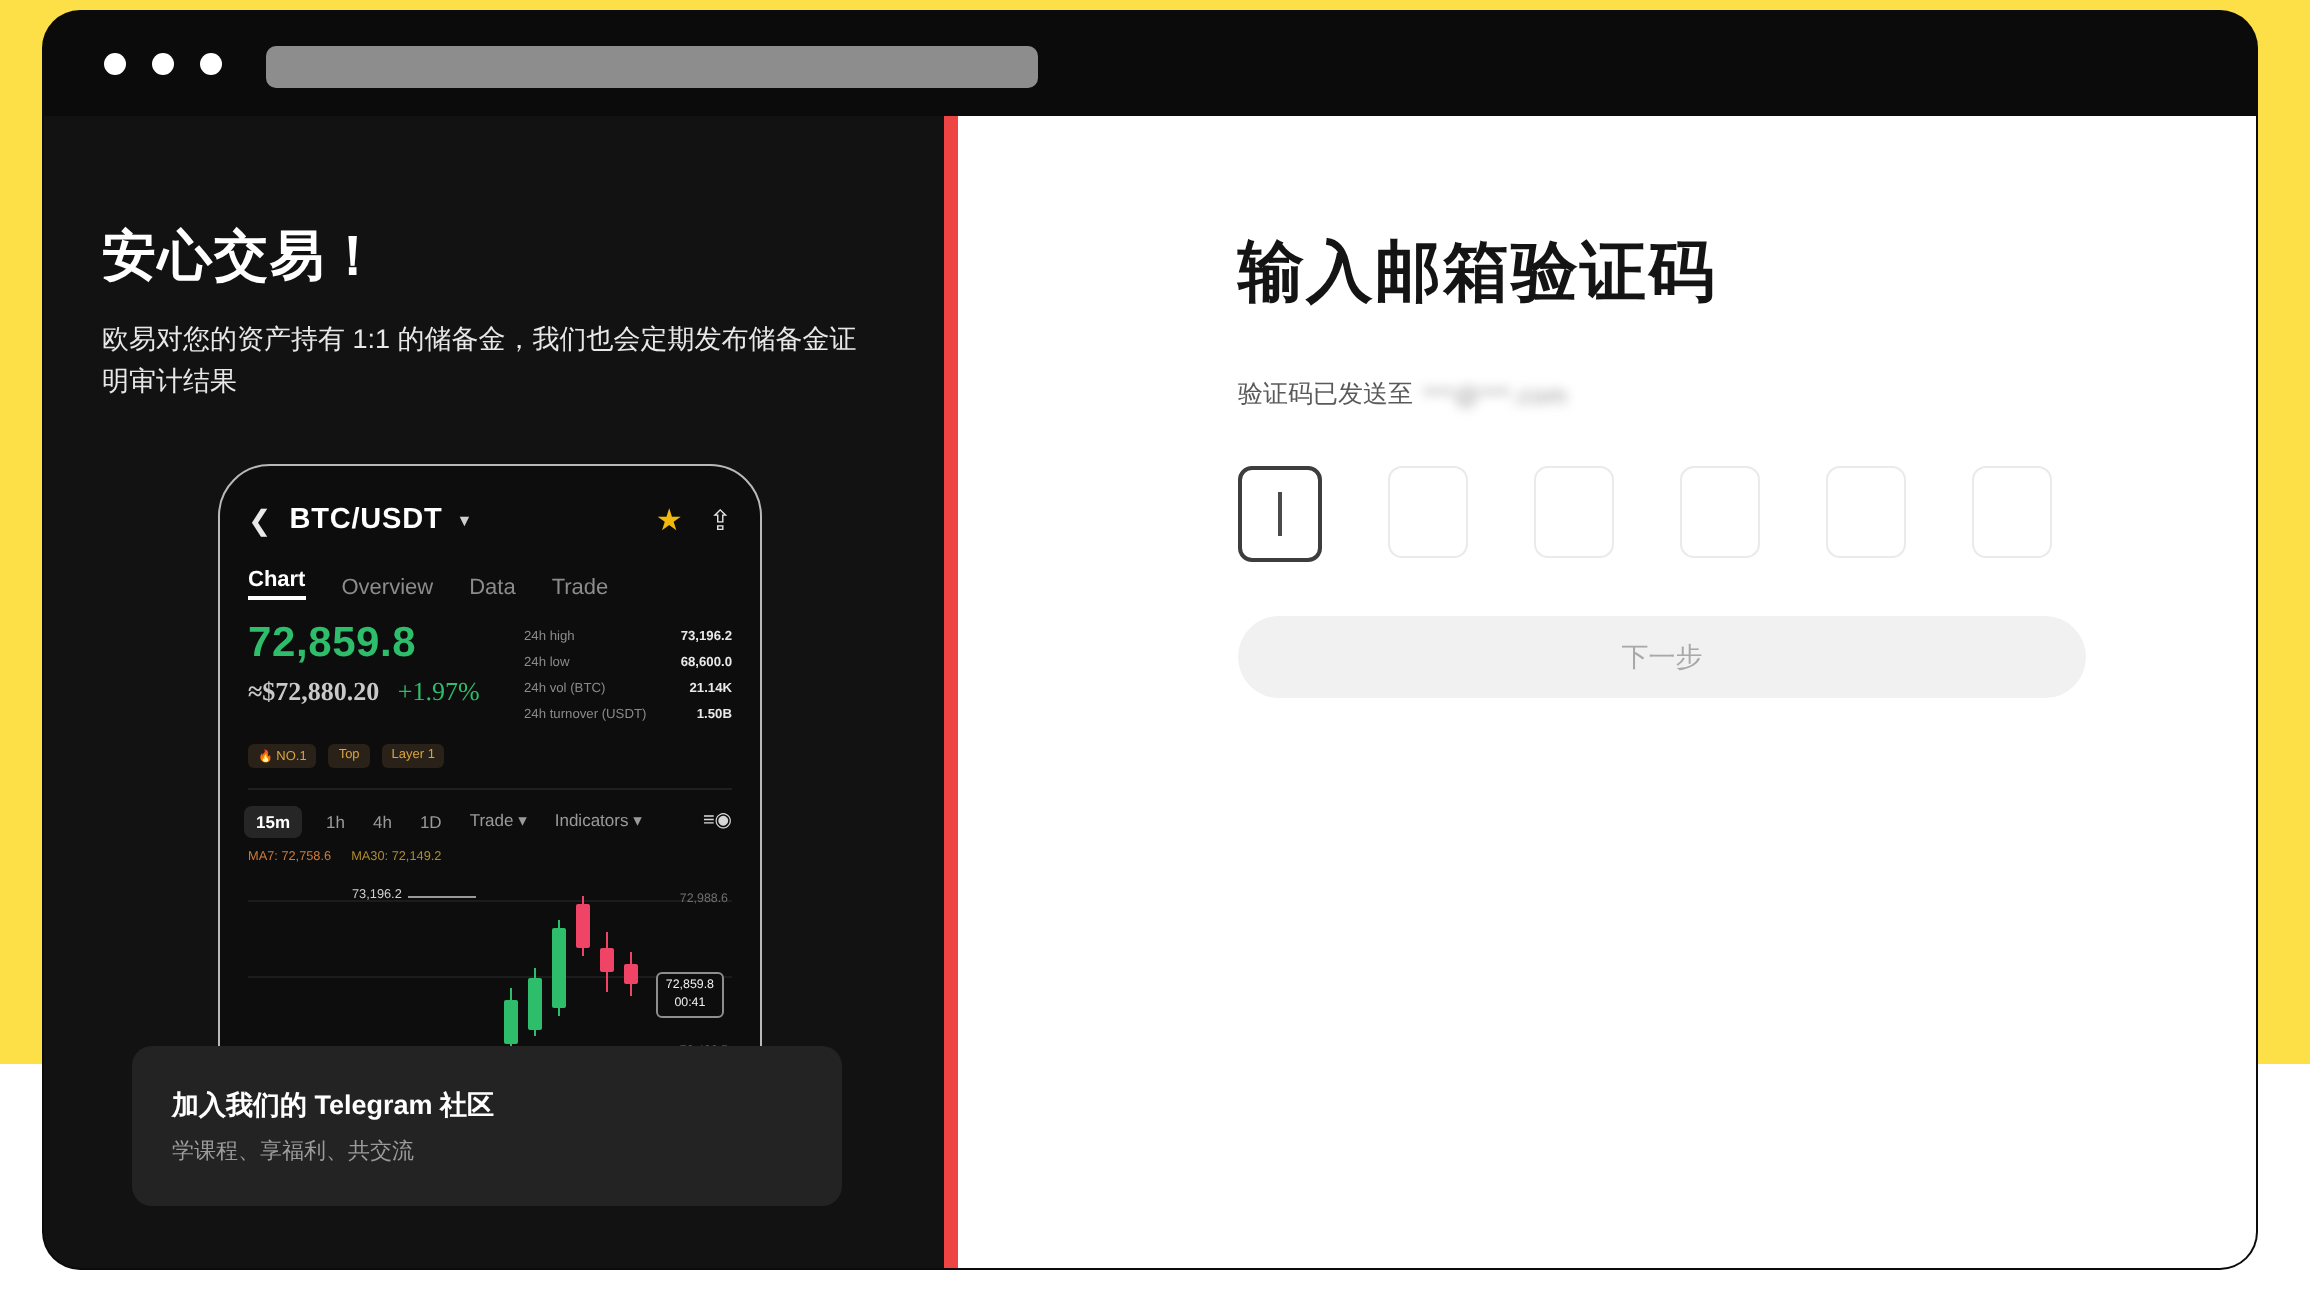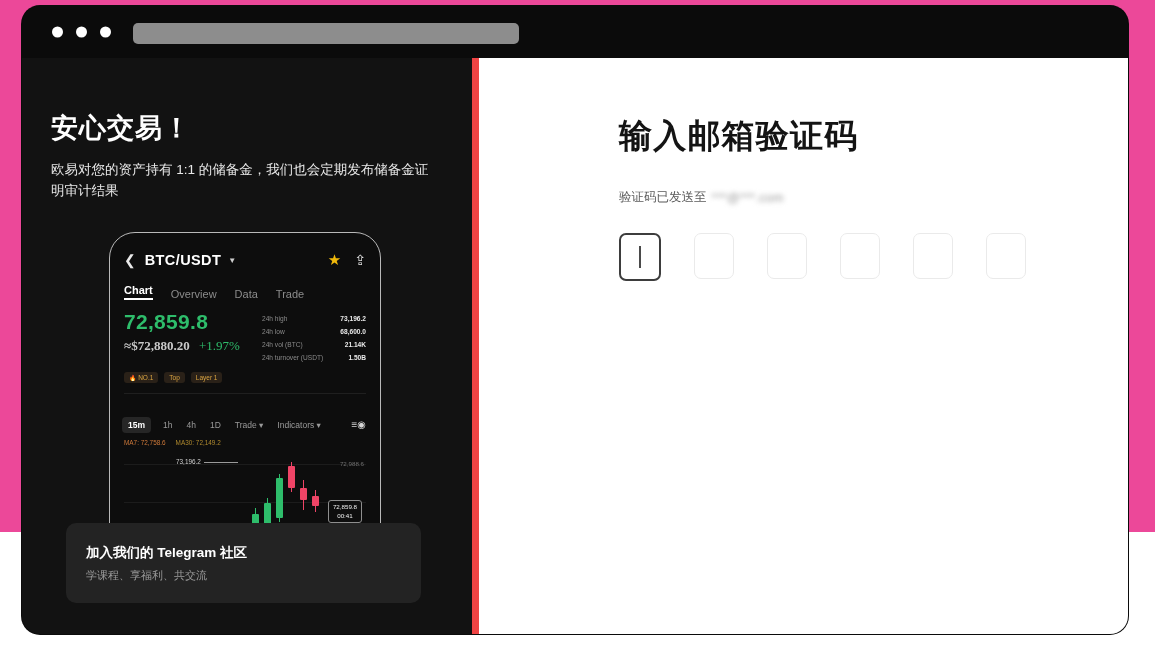--- a/index.html
+++ b/index.html
@@ -2,21 +2,21 @@
 <html><head>
 <meta charset="utf-8">
 <style>
   html,body{margin:0;padding:0;}
   body{
     width:1155px;height:646px;
     background:#ffffff;
     font-family:"Liberation Sans","DejaVu Sans",sans-serif;
     overflow:hidden;
   }
-  .screen{position:relative;width:1155px;height:532px;background:#ec4899;}
+  .screen{position:relative;width:1155px;height:532px;background:#fde047;}
 
   
   .window{
     position:absolute;left:22px;top:6px;width:1106px;height:628px;
     background:#0b0b0b;
     border-radius:18px;
     box-shadow:0 0 0 1px #0b0b0b;
     overflow:hidden;
   }
   .titlebar{
@@ -87,21 +87,21 @@
   .ph-stat .v{color:#e9e9e9;font-weight:bold;}
 
   .ph-tags{display:flex;gap:6px;margin-top:8px;}
   .ph-tag{
     font-size:6.5px;color:#d9a441;background:#2a2118;border-radius:3px;padding:2px 5px;
   }
   .ph-tag.flame:before{content:"🔥 ";font-size:6px;}
 
   .ph-tools{
     display:flex;align-items:center;margin-top:10px;gap:14px;
-    border-top:1px solid #1f1f1f;padding-top:25px;
+    border-top:1px solid #1f1f1f;padding-top:10px;
   }
   .ph-tf{color:#9a9a9a;font-size:8.5px;}
   .ph-tf.active{color:#ffffff;font-weight:bold;background:#262626;border-radius:4px;padding:3px 6px;margin:-3px -2px;}
   .ph-tools .grow{flex:1;}
   .ph-gear{color:#d6d6d6;font-size:10px;}
 
   .ph-ma{display:flex;gap:10px;margin-top:9px;font-size:6.4px;}
   .ma7{color:#d07a3a;}
   .ma30{color:#b08a2e;}
 
@@ -323,20 +323,21 @@
             <div class="otp-box focused">
               <span class="caret"></span>
             </div>
             <div class="otp-box"></div>
             <div class="otp-box"></div>
             <div class="otp-box"></div>
             <div class="otp-box"></div>
             <div class="otp-box"></div>
           </div>
 
+          <button class="next-btn">下一步</button>
 
 
         </div>
       </div>
 
     </div>
   </div>
 </div>
 
 </body></html>

